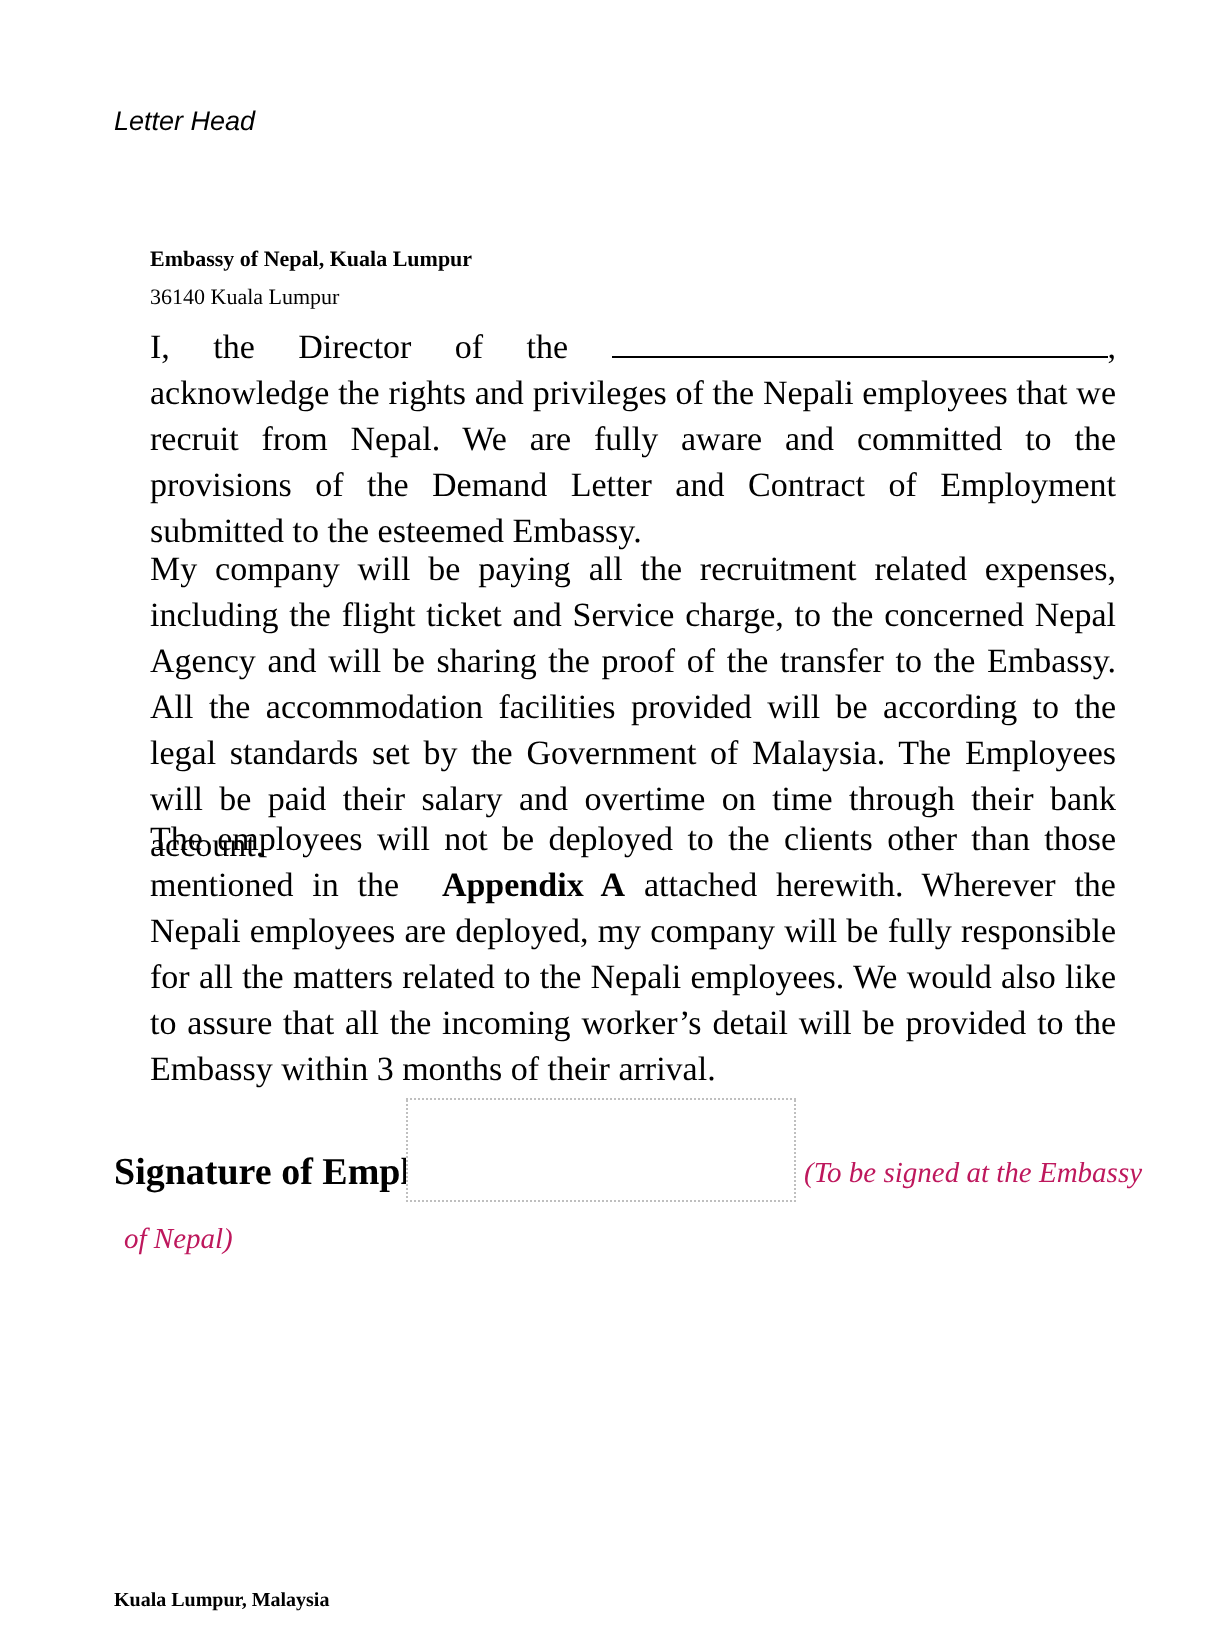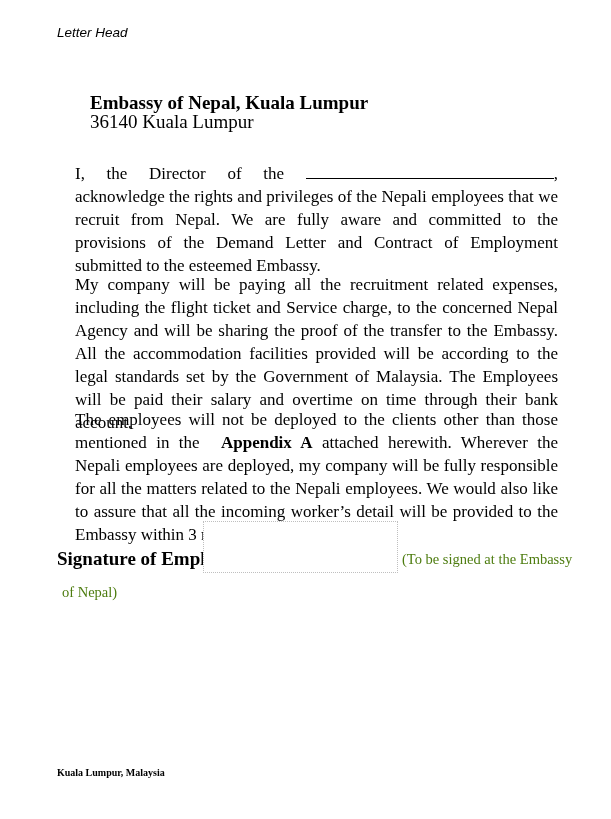--- a/index.html
+++ b/index.html
@@ -6,33 +6,33 @@
   .page {
     position: relative;
     width: 611px;
     height: 819px;
     background: #ffffff;
     font-family: "Liberation Serif", serif;
     color: #000000;
     overflow: hidden;
     margin: 0 auto;
   }
-  .abs { position: absolute; }
+  .abs { position: absolute; margin-top: 28px; }
 
   .letterhead {
     left: 57px; top: 25px;
     font-family: "Liberation Sans", sans-serif;
     font-style: italic;
     font-size: 13.5px;
     line-height: 16px;
   }
 
   .recipient {
-    left: 90px; top: 93px;
-    font-size: 19px;
+    left: 75px; top: 93px;
+    font-size: 11px;
     line-height: 19px;
   }
   .recipient .name { font-weight: bold; }
 
   .para {
     left: 75px;
     width: 483px;
     margin: 0;
     font-size: 17px;
     line-height: 23px;
@@ -56,21 +56,22 @@
     font-size: 19px;
     line-height: 16px;
   }
   .sig-box {
     left: 203px; top: 521px;
     width: 193px; height: 50px;
     border: 1px dotted #bfbfbf;
     background: #ffffff;
   }
   .sig-note {
-    color: #4d7c0f;
+    font-style: italic;
+    color: #be185d;
     font-size: 14.5px;
     line-height: 16px;
   }
   .sig-note-1 { left: 402px; top: 551px; }
   .sig-note-2 { left: 62px; top: 584px; }
 
   .details {
     left: 108px; top: 640px;
     font-weight: bold;
     font-size: 14.5px;

